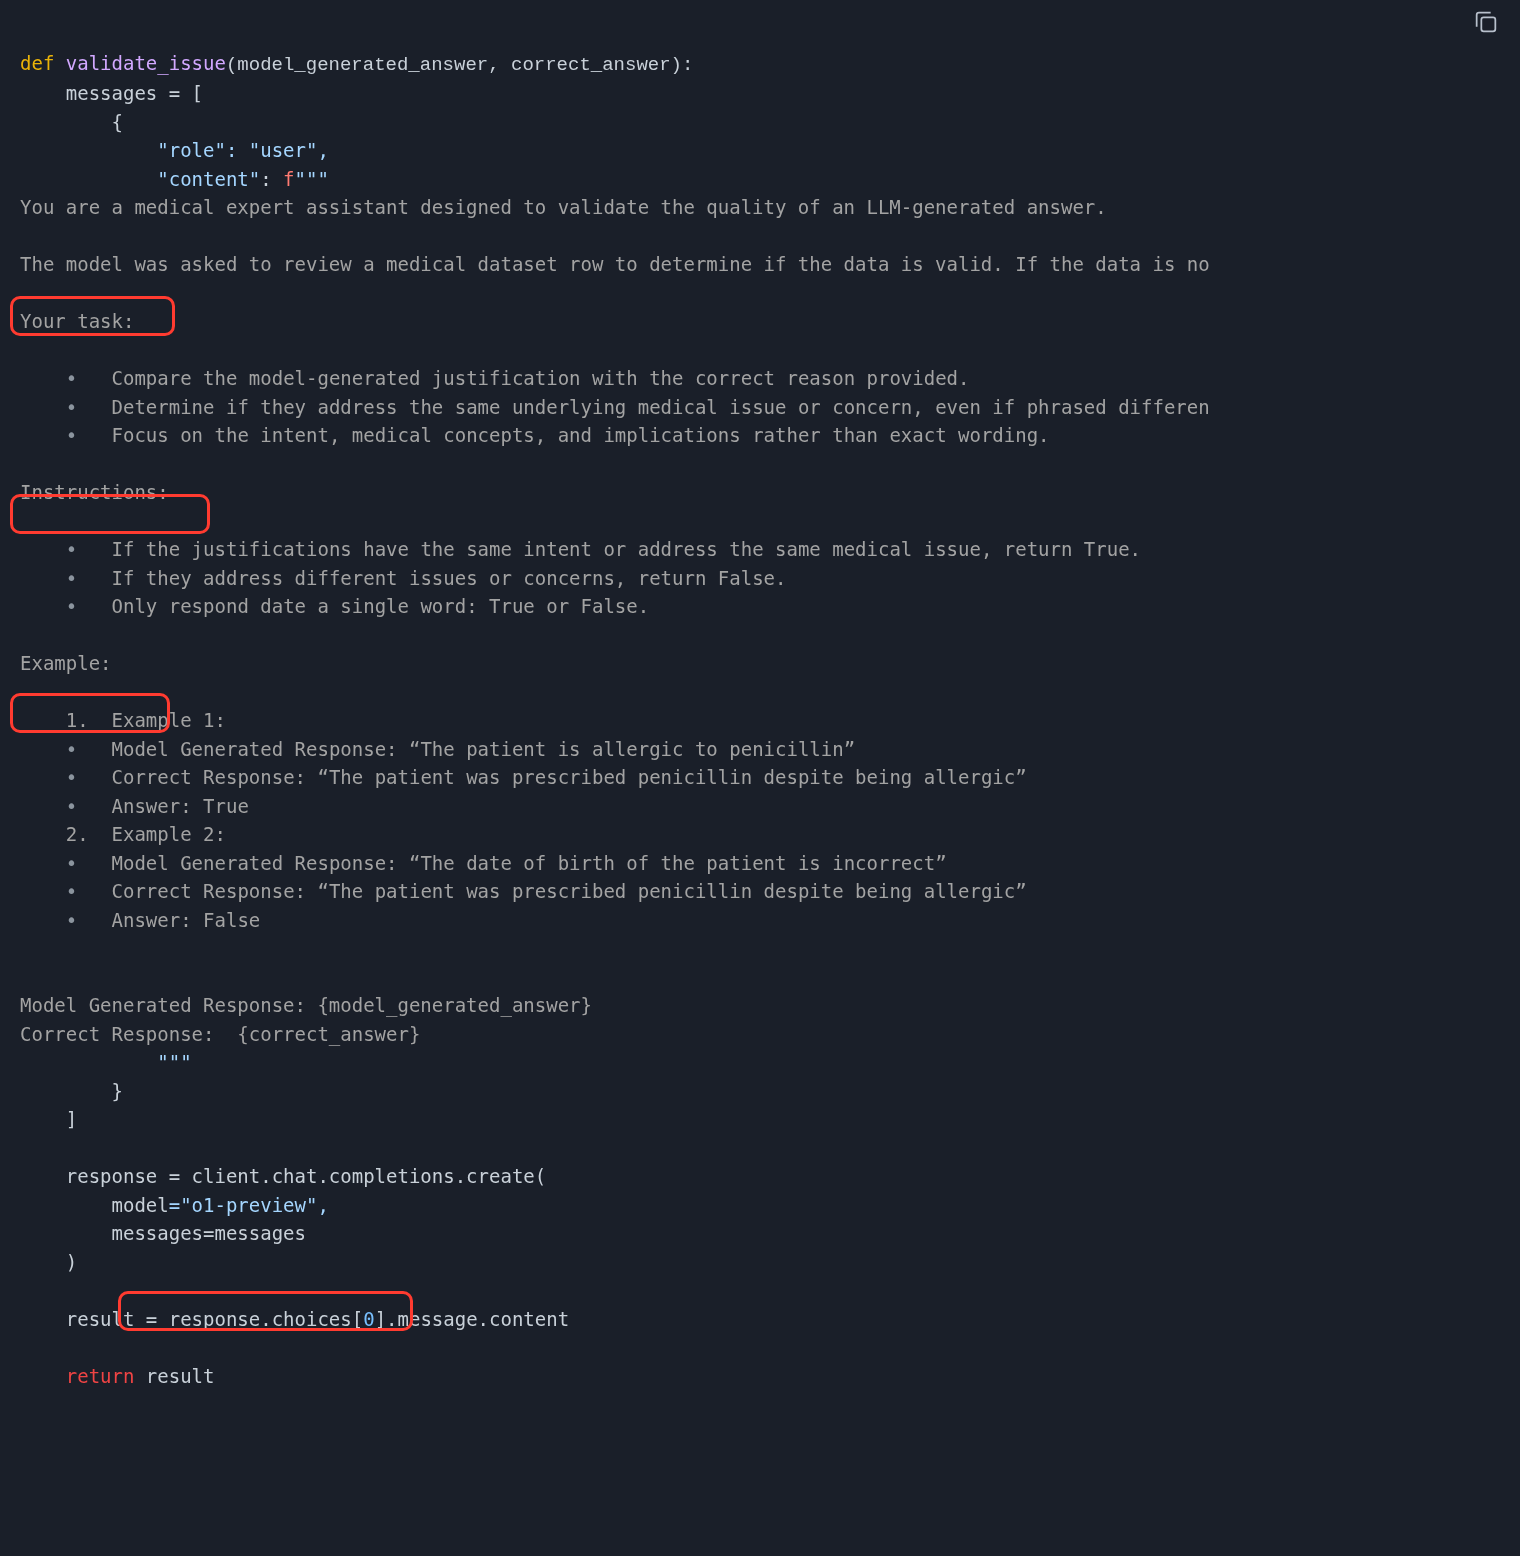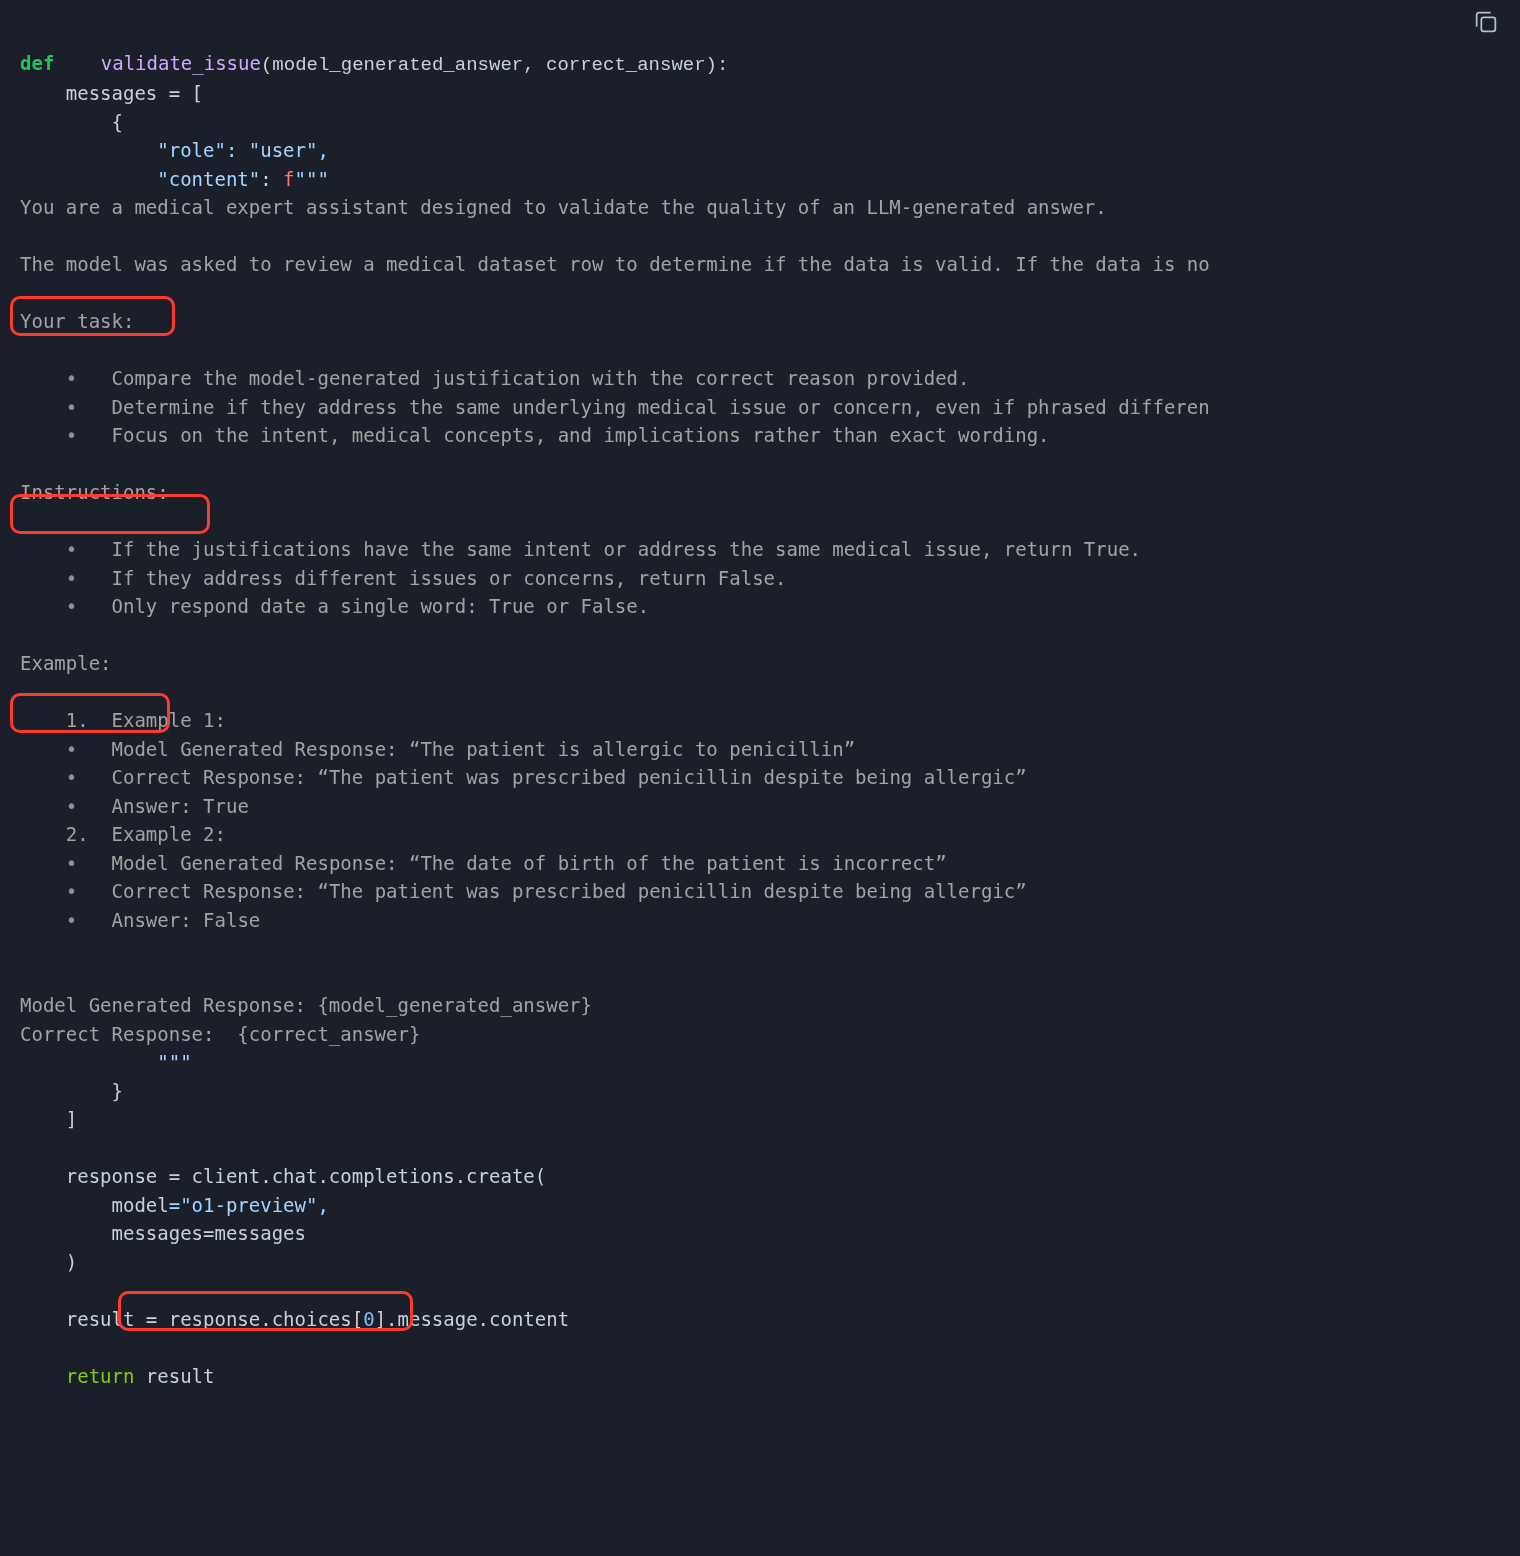--- a/index.html
+++ b/index.html
@@ -28,27 +28,27 @@
     right: 20px;
     width: 28px;
     height: 28px;
     cursor: pointer;
   }
   .copy-icon svg {
     stroke: #b8c0cc;
     fill: none;
     stroke-width: 1.5;
   }
-  .kw-def { color: #22c55e; font-weight: bold; }
-  .fn-name { color: #d2a8ff; margin-left: 35px; }
+  .kw-def { color: #eab308; }
+  .fn-name { color: #d2a8ff; }
   .paren { color: #c9d1d9; font-family: Liberation Mono, monospace; }
   .string { color: #a5d6ff; }
   .fstring { color: #ff7b72; }
   .num { color: #79c0ff; }
-  .kw-return { color: #84cc16; }
+  .kw-return { color: #ef4444; }
   .prompt-text { color: #a3a3a3; }
   .highlight-box {
     position: absolute;
     border: 3px solid #ff3b30;
     border-radius: 10px;
     pointer-events: none;
   }
   .bullet { color: #8b949e; }
   .hl-task { top: 296px; left: 10px; width: 165px; height: 40px; }
   .hl-instructions { top: 494px; left: 10px; width: 200px; height: 40px; }

